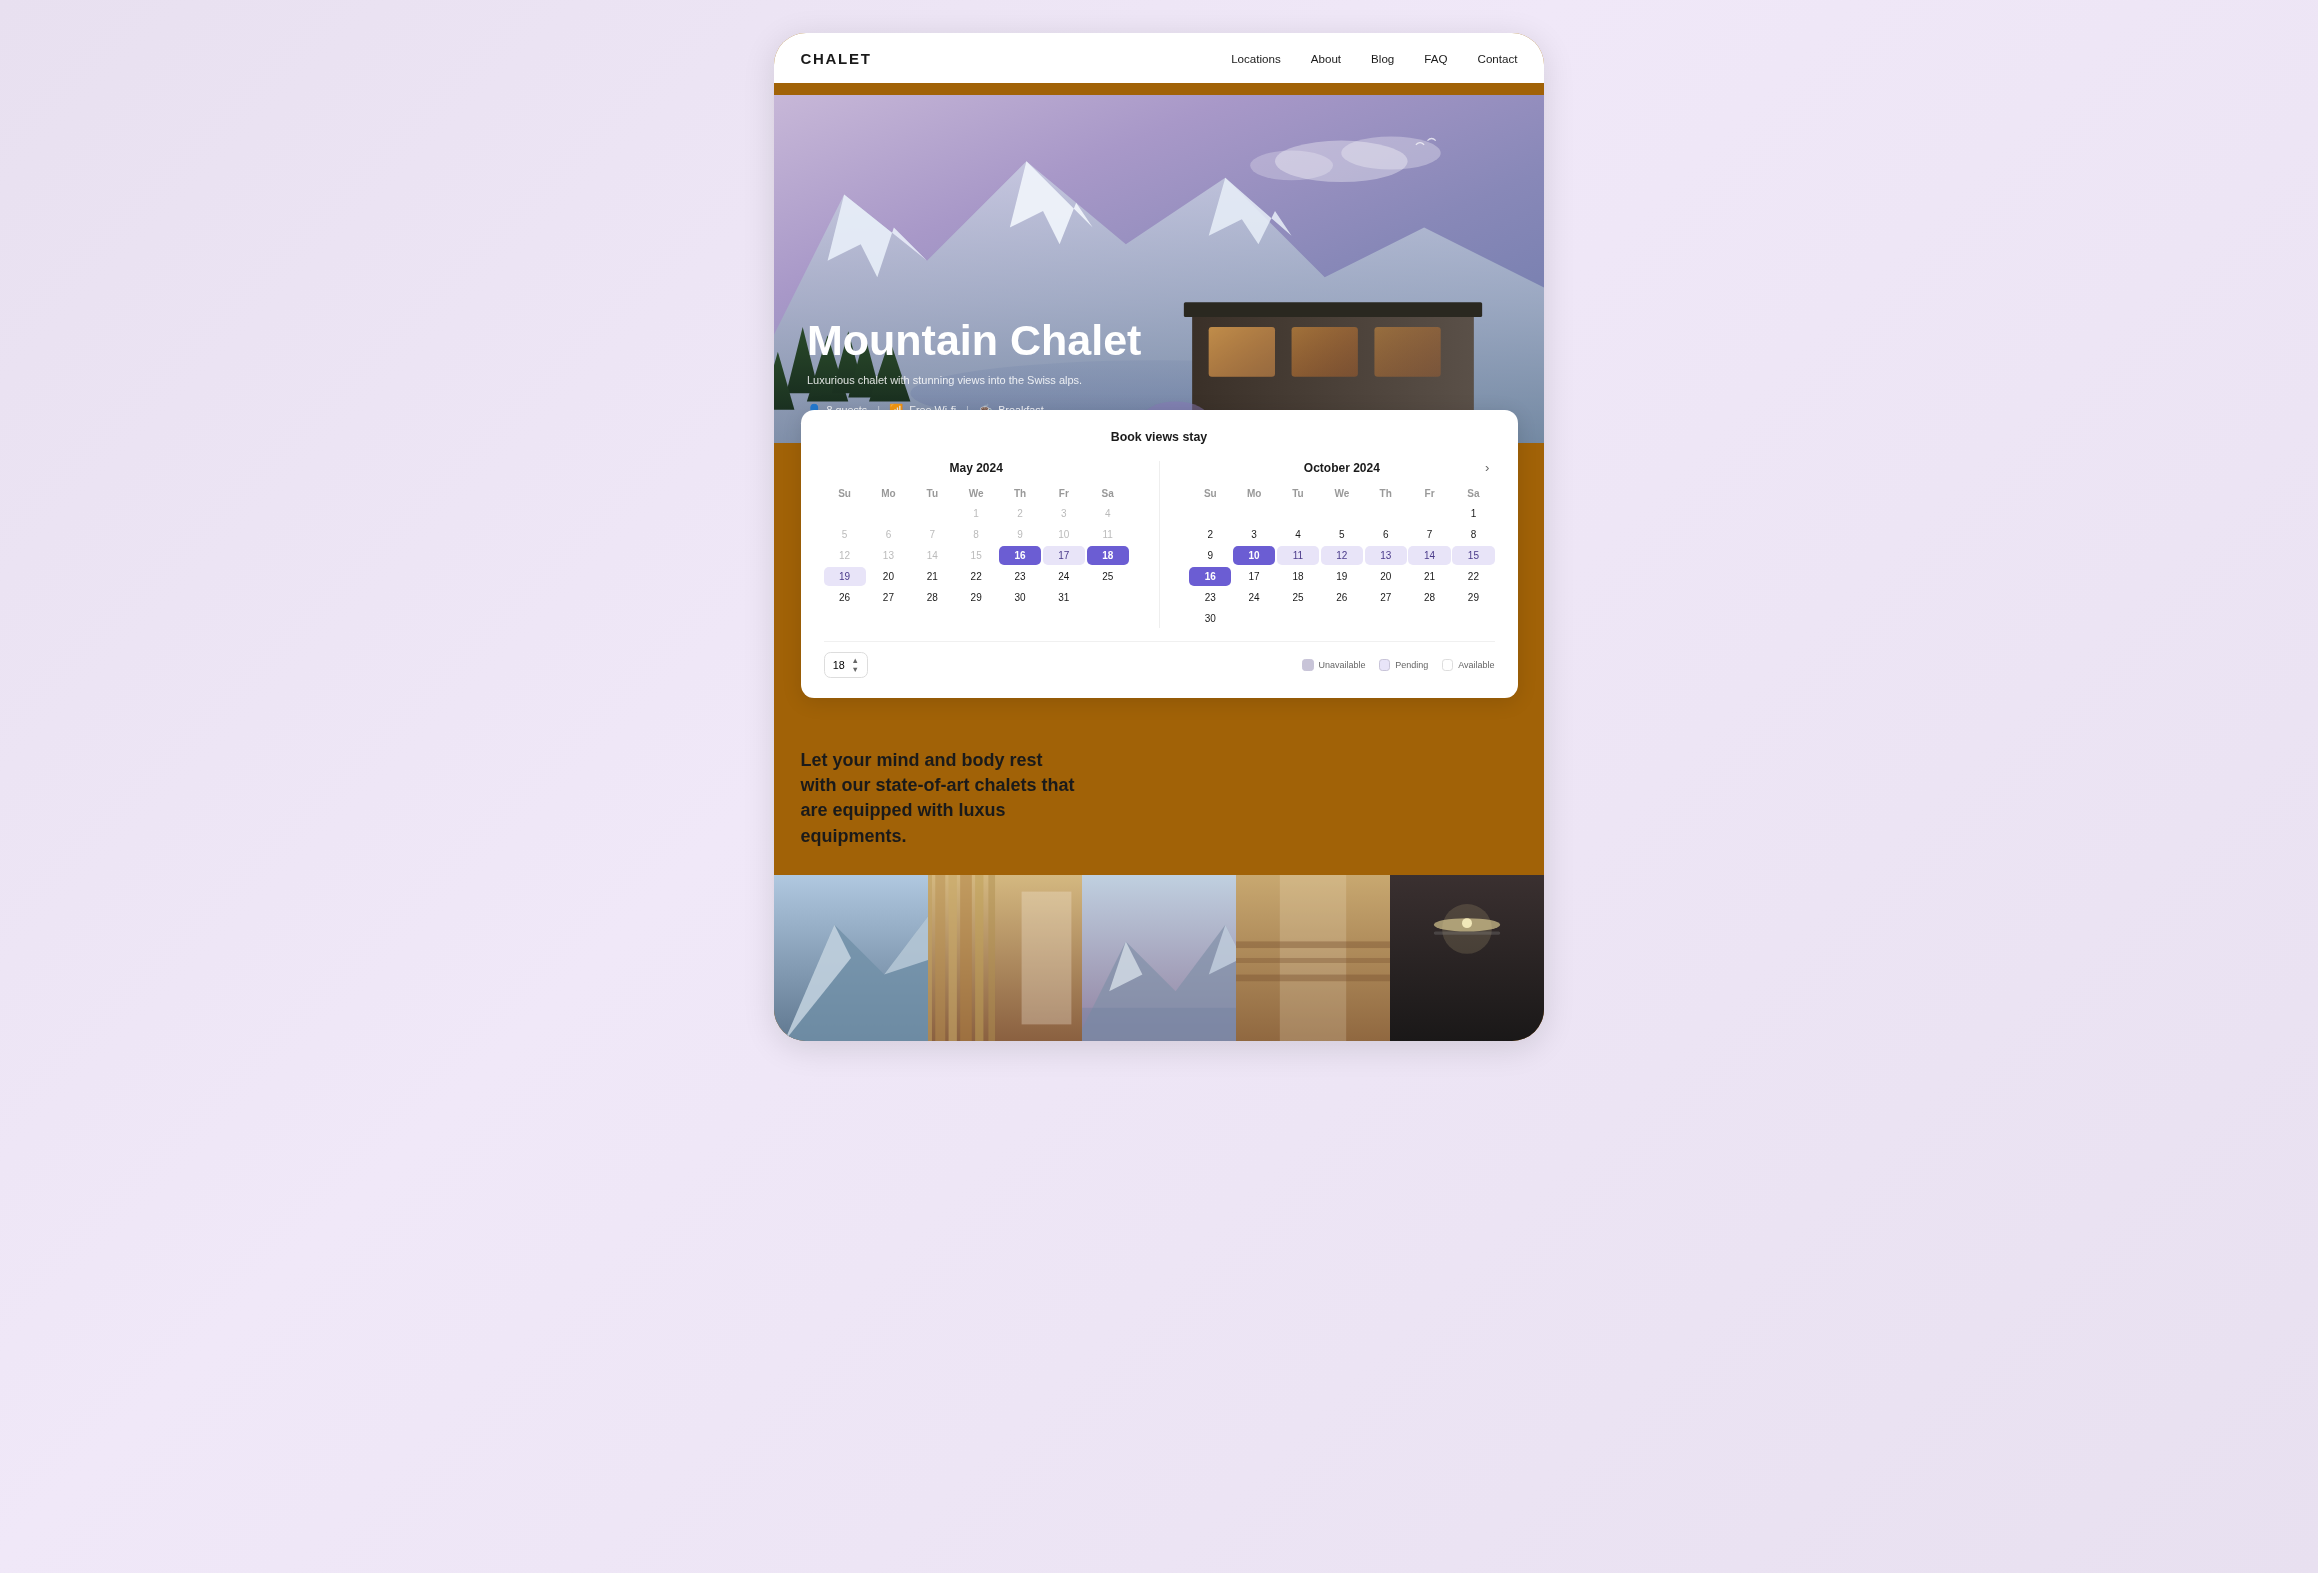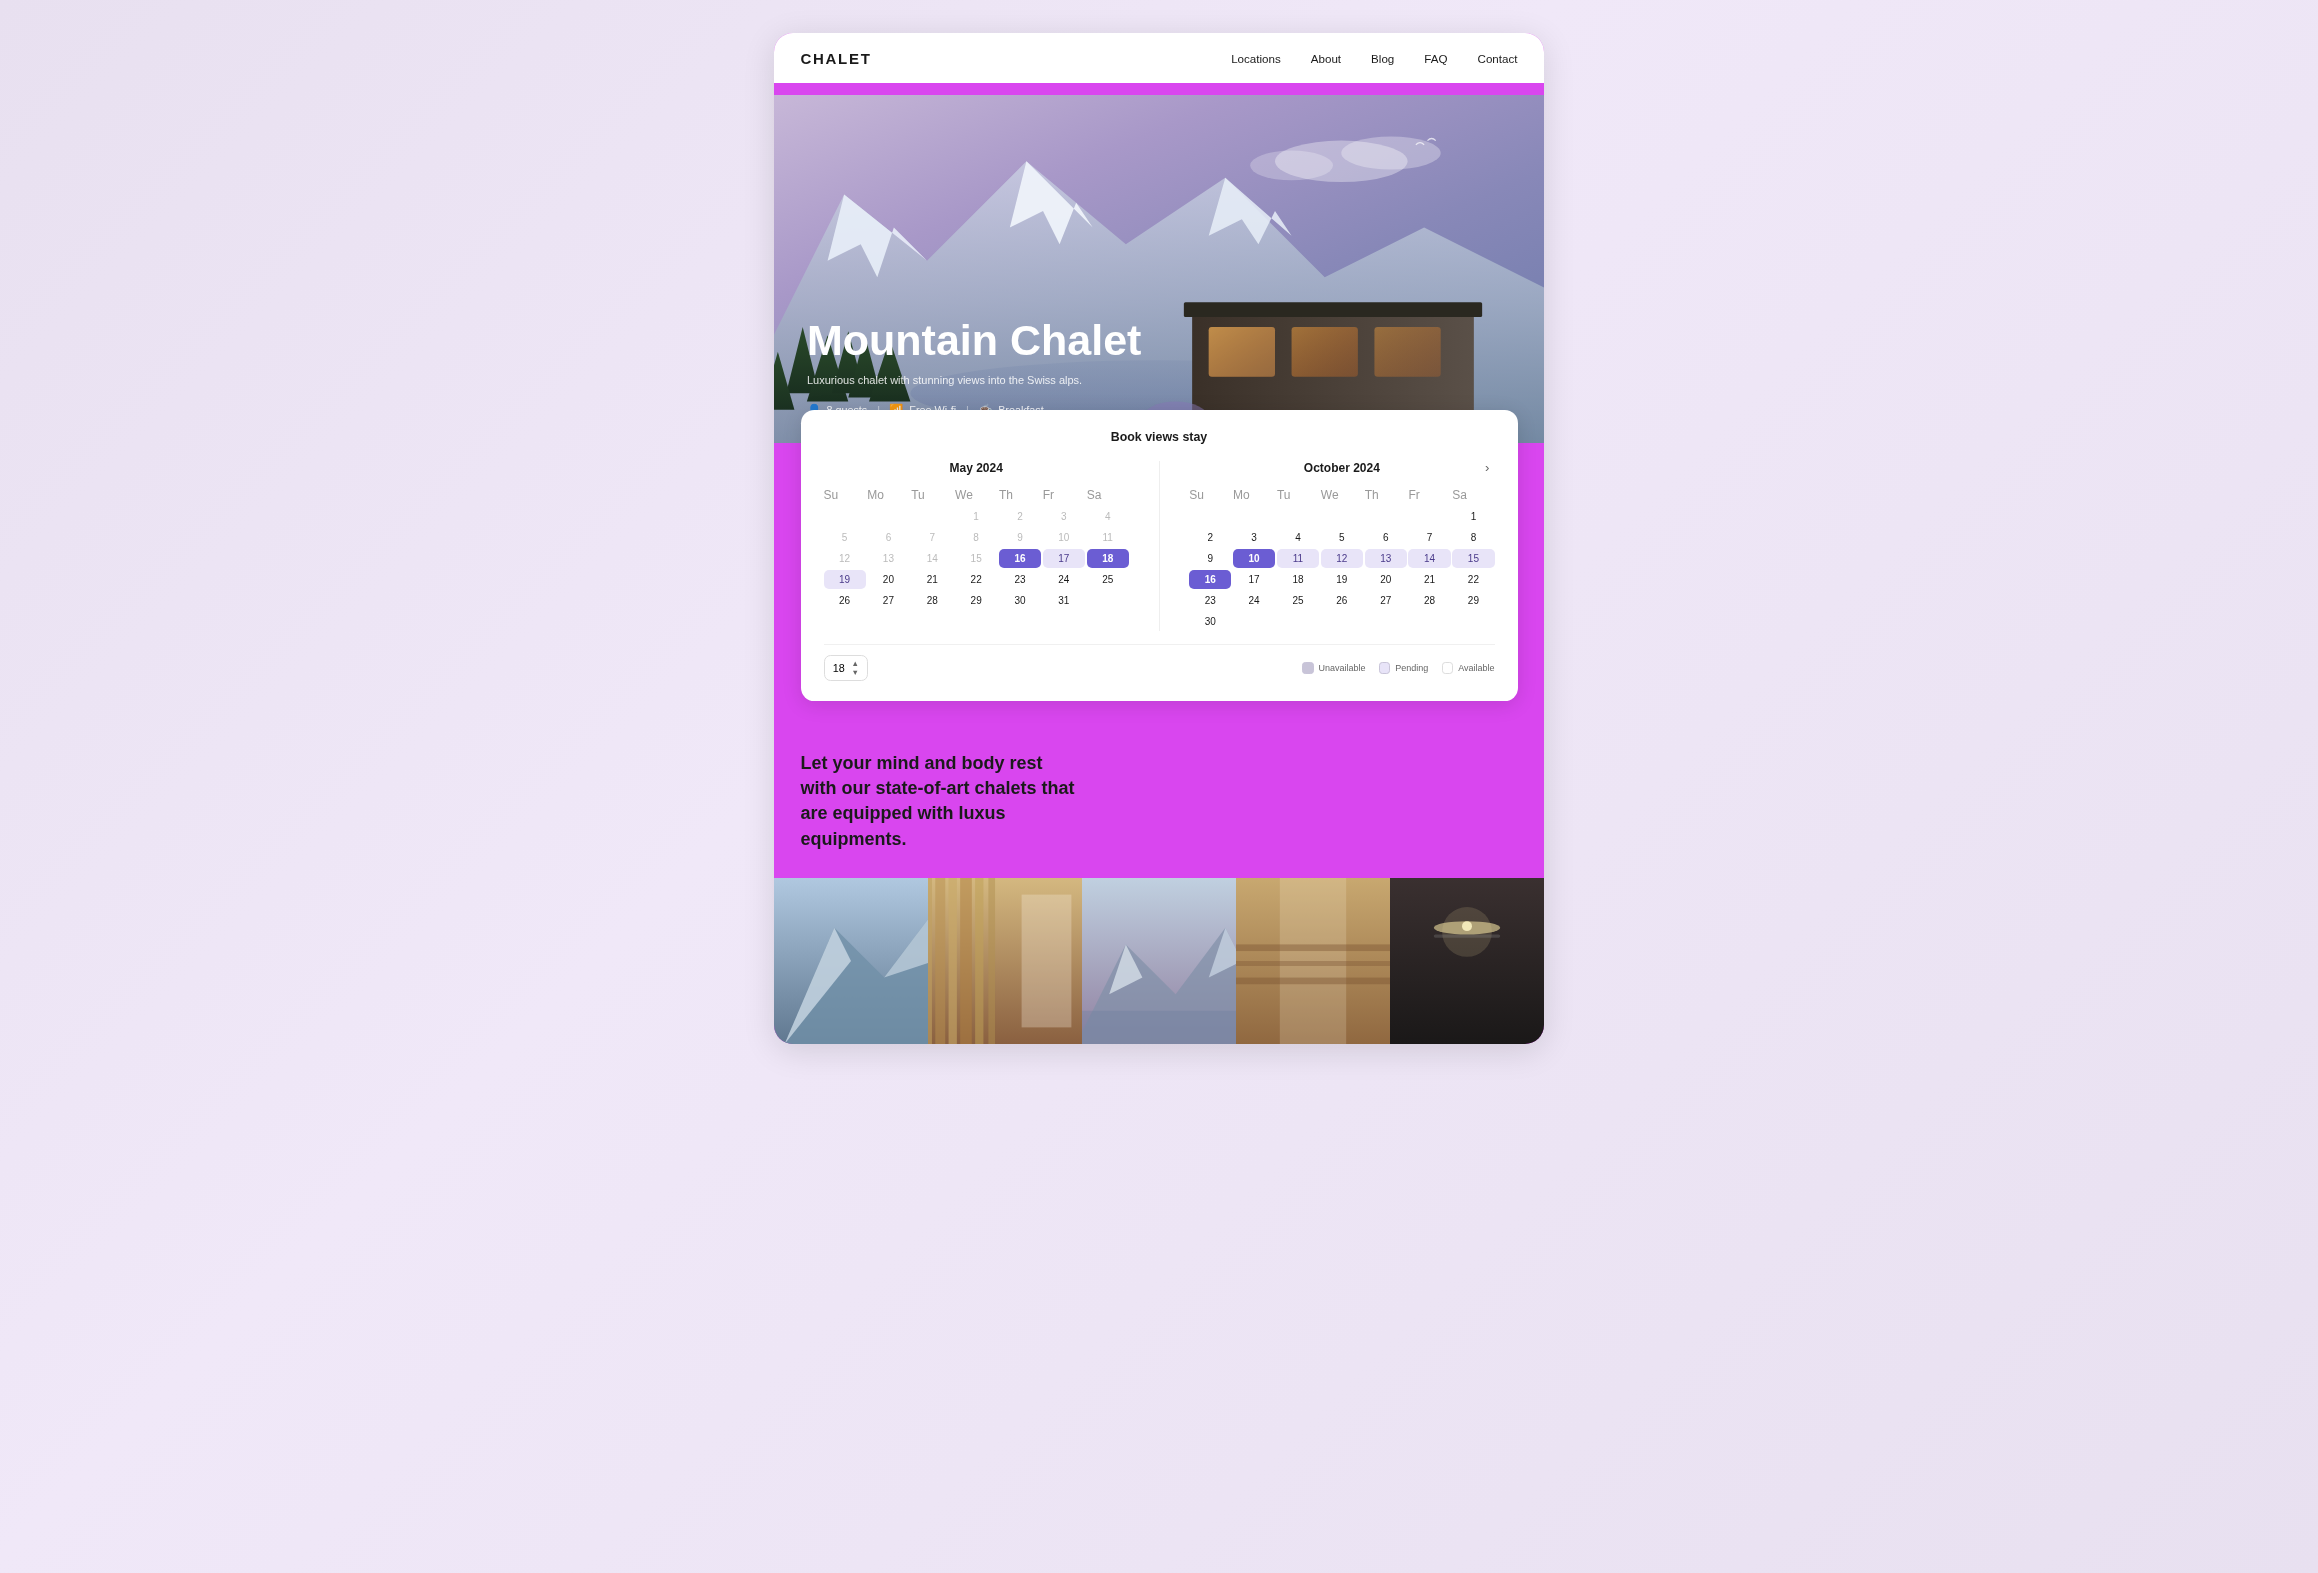--- a/index.html
+++ b/index.html
@@ -6,22 +6,22 @@
     body {
       font-family: -apple-system, BlinkMacSystemFont, 'Segoe UI', sans-serif;
       background: linear-gradient(135deg, #e8e0f0 0%, #f0e8f8 40%, #e8e0f0 100%);
       min-height: 100vh;
       display: flex;
       justify-content: center;
       align-items: flex-start;
       padding: 33px 16.6px;
     }
     .main-card {
-      background: #d946ef;
-      border-radius: 19px;
+      background: #a16207;
+      border-radius: 32px;
       width: 770px;
       overflow: hidden;
       box-shadow: 0 6.6px 33px rgba(0,0,0,0.12);
     }
     
     .header {
       display: flex;
       align-items: center;
       justify-content: space-between;
       padding: 16.6px 26.5px;
@@ -147,24 +147,25 @@
       font-size: 13.2px;
       color: #666;
       padding: 1.7px 5px;
     }
     .calendar-grid {
       display: grid;
       grid-template-columns: repeat(7, 1fr);
       gap: 1.7px;
     }
     .cal-day-header {
-      font-size: 12px;
+      font-size: 10px;
       color: #999;
+      text-align: center;
       padding: 3.3px 0;
-      font-weight: 400;
+      font-weight: 700;
     }
     .cal-day {
       font-size: 10px;
       color: #1a1a1a;
       text-align: center;
       padding: 4.1px 1.7px;
       border-radius: 5px;
       cursor: pointer;
     }
     .cal-day.empty { cursor: default; }

